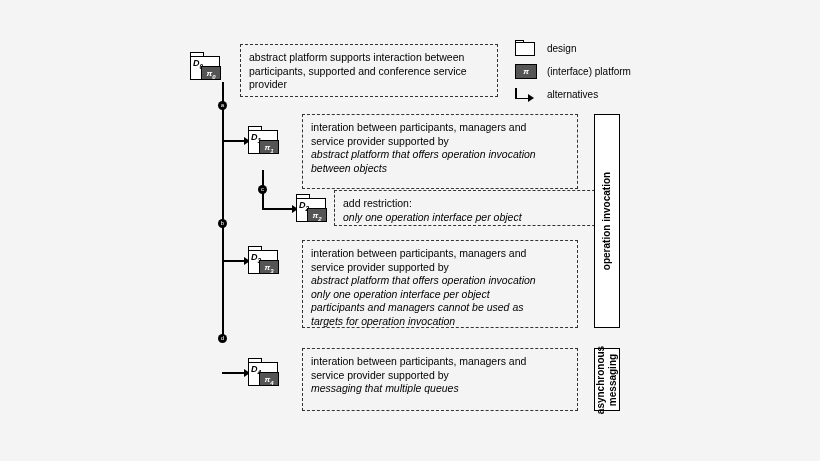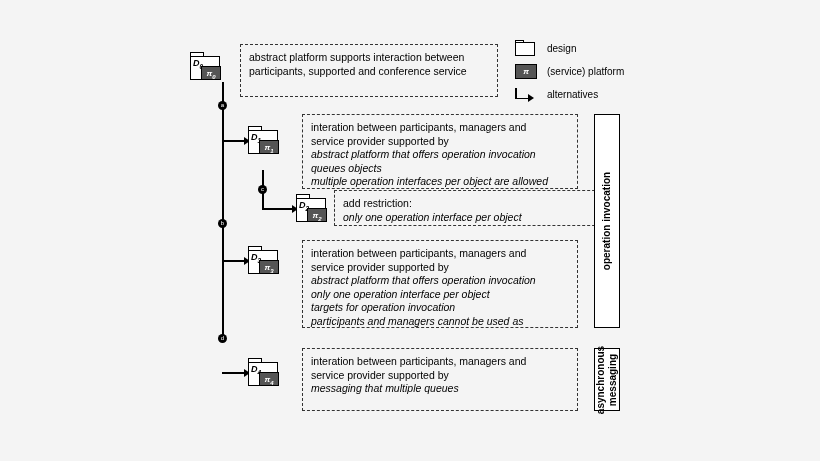--- a/index.html
+++ b/index.html
@@ -197,21 +197,21 @@
         <div class="tab"></div>
           <div class="body"></div>
       </div>
       <span class="legend-label">design</span>
     </div>
 
     <div class="legend-row" style="left:0px; top:24px;">
       <div class="mini-plat">
         <span>π</span>
       </div>
-      <span class="legend-label">(service) platform</span>
+      <span class="legend-label">(interface) platform</span>
     </div>
 
     <div class="legend-row" style="left:0px; top:48px;text-align:right;">
       <div class="legend-arrow">
         <div class="l1"></div>
           <div class="l2"></div>
           <div class="ah"></div>
       </div>
       <span class="legend-label">alternatives</span>
     </div>
@@ -288,42 +288,42 @@
       <span>D</span><sub>4</sub>
     </div>
     <div class="plat">
       <span>π</span><sub>4</sub>
     </div>
   </div>
 
   <div class="note abs" style="left:240px; top:44px; width:258px; height:53px;" id="note-n0">
       <div class="line">abstract platform supports interaction between</div>
       <div class="line">participants, supported and conference service</div>
+      <div class="line">provider</div>
     </div>
 
   <div class="note abs" style="left:302px; top:114px; width:276px; height:75px;" id="note-n1">
       <div class="line">interation between participants, managers and</div>
       <div class="line">service provider supported by</div>
       <div class="line ital">abstract platform that offers operation invocation</div>
-      <div class="line ital">queues objects</div>
-      <div class="line ital">multiple operation interfaces per object are allowed</div>
+      <div class="line ital">between objects</div>
     </div>
 
   <div class="note abs" style="left:334px; top:190px; width:276px; height:36px;" id="note-n2">
       <div class="line">add restriction:</div>
       <div class="line ital">only one operation interface per object</div>
     </div>
 
   <div class="note abs" style="left:302px; top:240px; width:276px; height:88px;" id="note-n3">
       <div class="line">interation between participants, managers and</div>
       <div class="line">service provider supported by</div>
       <div class="line ital">abstract platform that offers operation invocation</div>
       <div class="line ital">only one operation interface per object</div>
+      <div class="line ital">participants and managers cannot be used as</div>
       <div class="line ital">targets for operation invocation</div>
-      <div class="line ital">participants and managers cannot be used as</div>
     </div>
 
   <div class="note abs" style="left:302px; top:348px; width:276px; height:63px;" id="note-n4">
       <div class="line">interation between participants, managers and</div>
       <div class="line">service provider supported by</div>
       <div class="line ital">messaging that multiple queues</div>
     </div>
 
   <div class="vbox abs" style="left:594px; top:114px; width:26px; height:214px;">
     <div class="inner">operation invocation</div>

